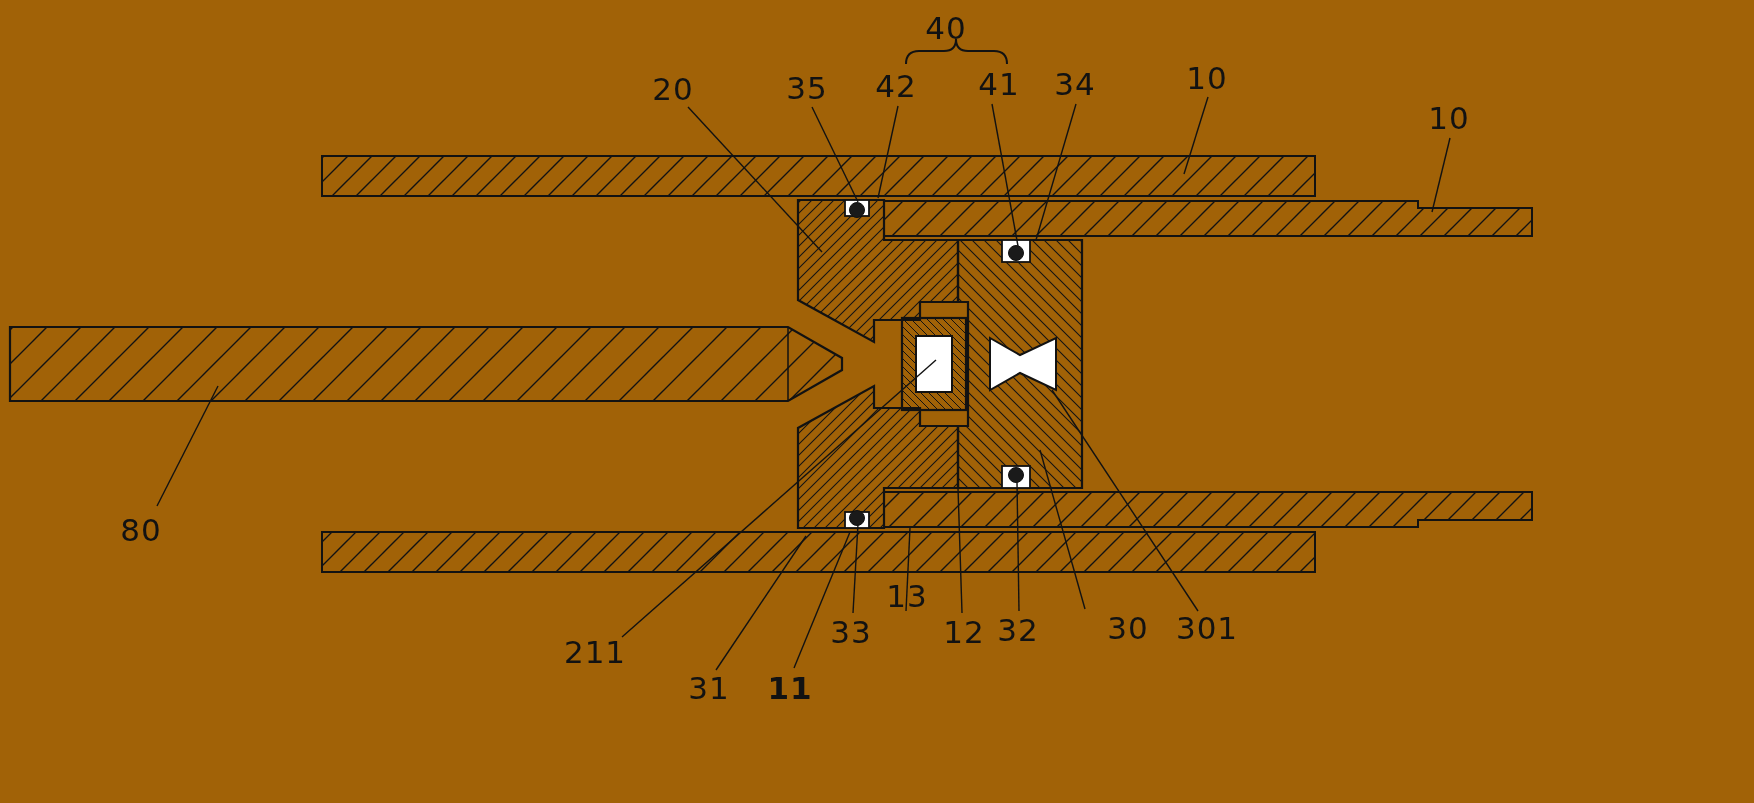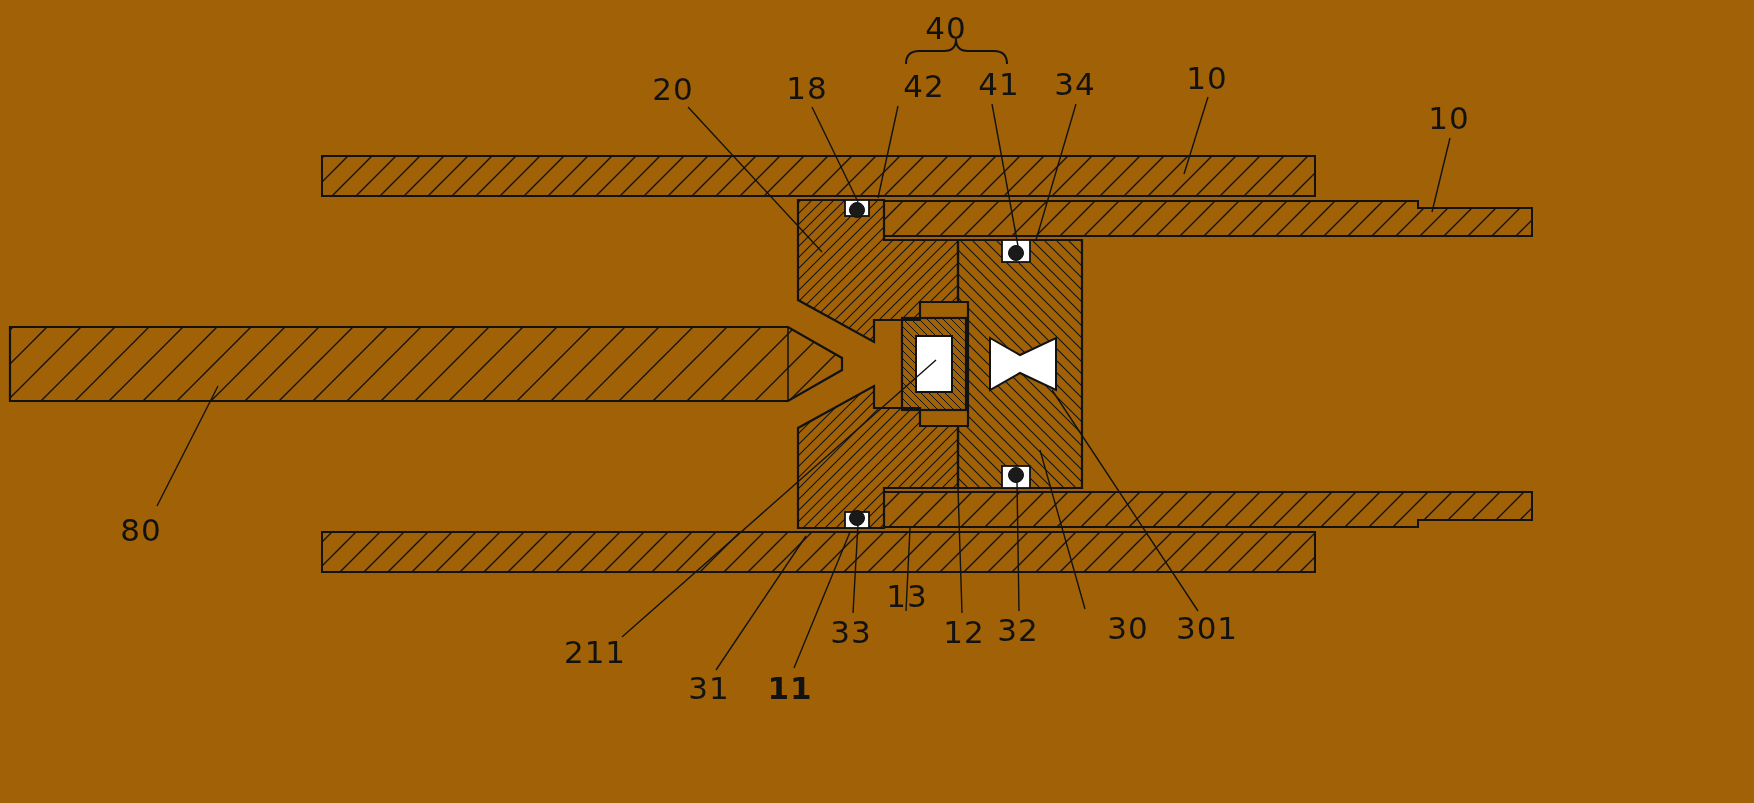--- a/index.html
+++ b/index.html
@@ -122,22 +122,22 @@
       <line x1="906" y1="611" x2="910" y2="528"></line>
       <line x1="962" y1="613" x2="958" y2="488"></line>
       <line x1="1019" y1="611" x2="1017" y2="482"></line>
       <line x1="1085" y1="609" x2="1040" y2="450"></line>
       <line x1="1198" y1="611" x2="1052" y2="390"></line>
     </g>
   </svg>
 
   <div class="lbl" style="left:946px;  top:28px;">40</div>
   <div class="lbl" style="left:673px;  top:89px;">20</div>
-  <div class="lbl" style="left:807px;  top:88px;">18</div>
-  <div class="lbl" style="left:924px;  top:86px;">42</div>
+  <div class="lbl" style="left:807px;  top:88px;">35</div>
+  <div class="lbl" style="left:896px;  top:86px;">42</div>
   <div class="lbl" style="left:999px;  top:84px;">41</div>
   <div class="lbl" style="left:1075px; top:84px;text-align:right;">34</div>
   <div class="lbl" style="left:1207px; top:78px;">10</div>
   <div class="lbl" style="left:1449px; top:118px;">10</div>
   <div class="lbl" style="left:141px;  top:530px;">80</div>
   <div class="lbl" style="left:595px;  top:652px;">211</div>
   <div class="lbl" style="left:709px;  top:688px;">31</div>
   <div class="lbl" style="left:790px;  top:688px;font-weight:bold;">11</div>
   <div class="lbl" style="left:851px;  top:632px;">33</div>
   <div class="lbl" style="left:907px;  top:596px;text-align:center;">13</div>

